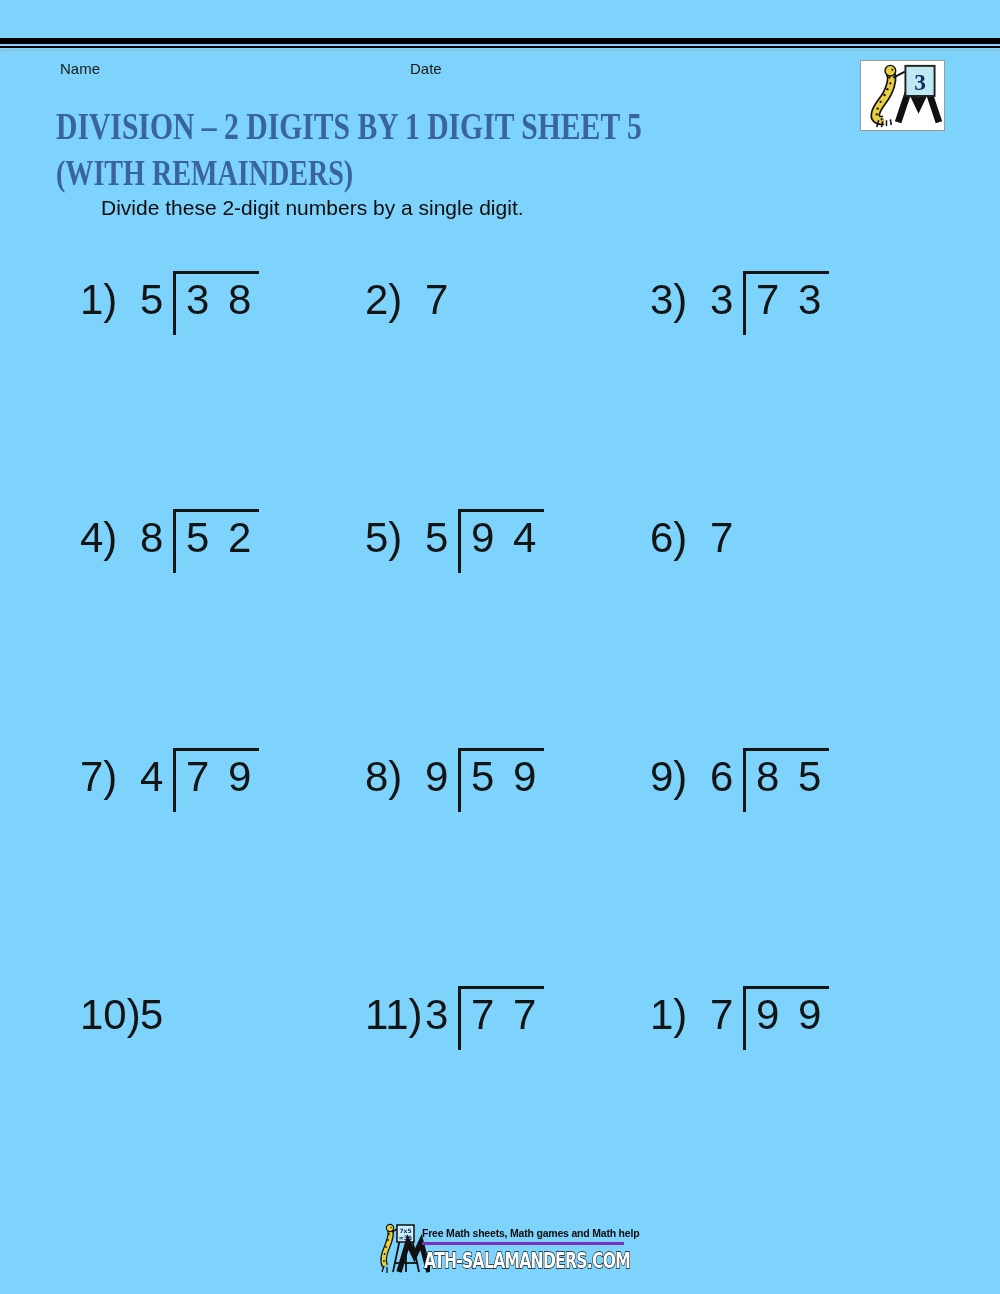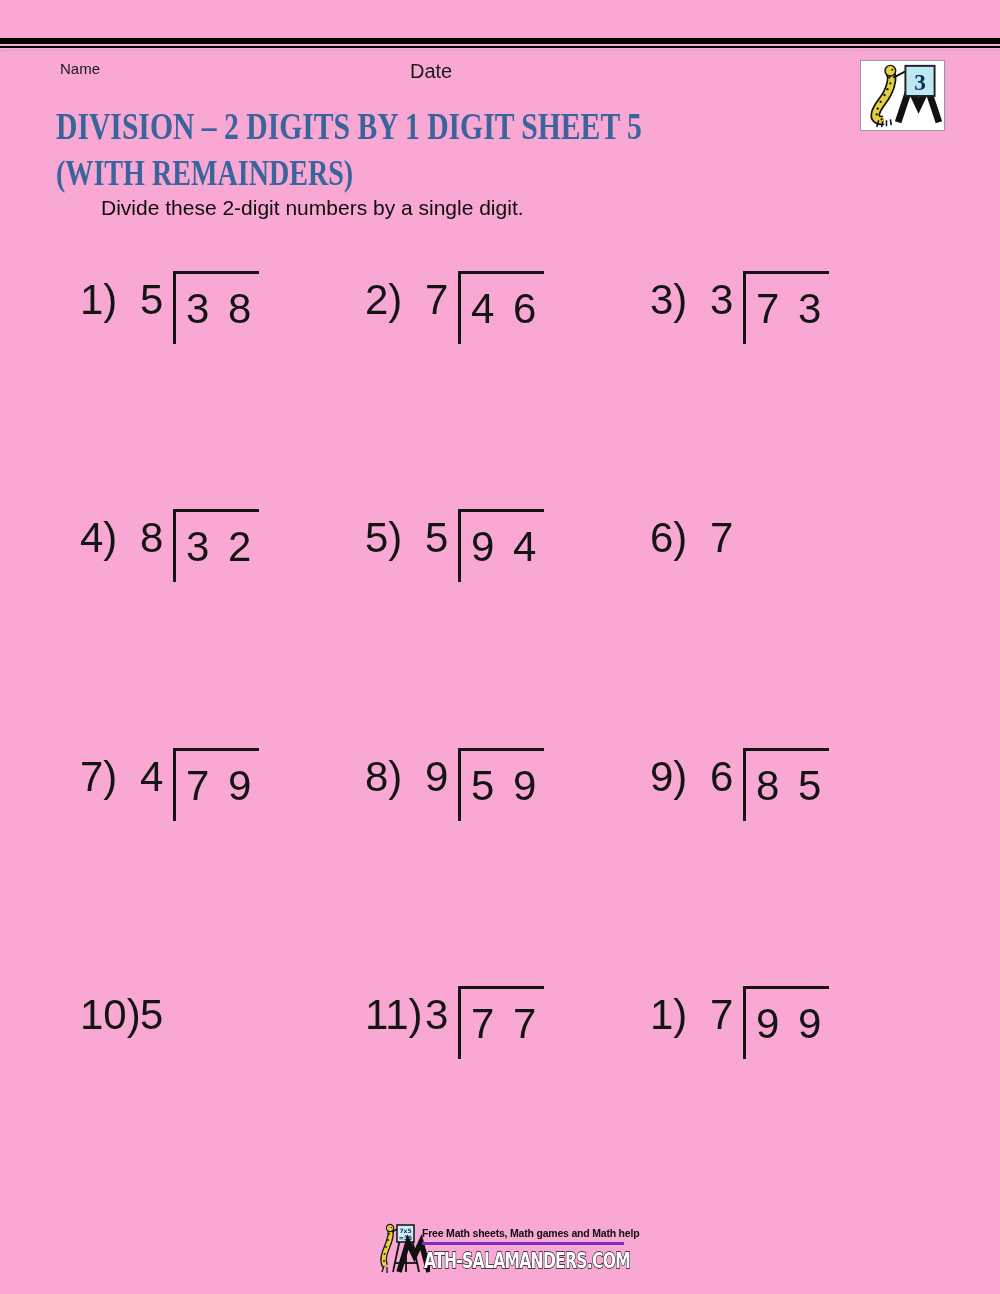--- a/index.html
+++ b/index.html
@@ -1,47 +1,47 @@
 <!DOCTYPE html>
 <html><head>
 <meta charset="utf-8">
 <style>
   * { margin:0; padding:0; box-sizing:border-box; }
   html,body { background:#ffffff; }
   body { font-family:"Liberation Sans", sans-serif; color:#111; }
-  .sheet { position:relative; width:1000px; height:1294px; background:#f9a8d4; overflow:hidden; }
+  .sheet { position:relative; width:1000px; height:1294px; background:#7dd3fc; overflow:hidden; }
 
   
   .rule-thick { position:absolute; left:0; right:0; top:38px; height:6px; background:#000; }
   .rule-thin  { position:absolute; left:0; right:0; top:46px; height:2px; background:#000; }
   .rule-dot   { position:absolute; left:0; right:0; top:50px; height:0; border-top:1px dotted #aaa; }
 
   .name-label { position:absolute; left:60px; top:60px; font-size:15px; color:#1a1a1a; }
-  .date-label { position:absolute; left:410px; top:60px; font-size:20px; color:#1a1a1a; }
+  .date-label { position:absolute; left:410px; top:60px; font-size:15px; color:#1a1a1a; }
 
   
   .corner-logo { position:absolute; left:860px; top:60px; width:85px; height:71px;
                  border:1px solid #999; background:#fff; }
   .corner-logo svg { display:block; width:100%; height:100%; }
 
   .title { position:absolute; left:56px; top:104px; font-family:"Liberation Serif", serif;
            font-size:38px; font-weight:600; color:#3a649c; white-space:nowrap;
            transform:scaleX(0.78); transform-origin:left top; letter-spacing:0; }
   .subtitle { position:absolute; left:56px; top:152px; font-family:"Liberation Serif", serif;
            font-size:36px; font-weight:600; color:#3a649c; white-space:nowrap;
            transform:scaleX(0.78); transform-origin:left top; }
   .instruction { position:absolute; left:57px; top:196px; font-size:21px; color:#0d0d0d;margin-left:44px; }
 
   
   .problem { position:absolute; display:flex; align-items:flex-start;
              font-size:42px; line-height:1; color:#141414; }
   .pnum     { width:60px; padding-top:8px; }
   .pdivisor { width:33px; padding-top:8px; }
   .pbracket { border-left:3px solid #141414; border-top:3px solid #141414;
-              padding:14px 8px 14px 10px; min-width:74px; }
+              padding:5px 8px 14px 10px; min-width:74px; }
   .pdividend { word-spacing:7px; white-space:nowrap; }
   .r1{top:271px} .r2{top:509px} .r3{top:748px} .r4{top:986px}
   .c1{left:80px} .c2{left:365px} .c3{left:650px}
 
   
   .footer { position:absolute; left:380px; top:1222px; width:260px; height:58px; }
   .footer-logo { position:absolute; left:0; top:0; width:50px; height:52px; }
   .footer-tagline { position:absolute; left:42px; top:5px; font-size:10.5px; font-weight:bold;
                     letter-spacing:-0.2px; white-space:nowrap; color:#0d0d0d; }
   .footer-underline { position:absolute; left:42px; top:20px; width:202px; height:3px; }
@@ -106,32 +106,31 @@
   <div>
 
     <div class="problem r1 c1">
       <span class="pnum">1)</span>
       <span class="pdivisor">5</span>
       <span class="pbracket"><span class="pdividend">3 8</span></span>
     </div>
     <div class="problem r1 c2">
       <span class="pnum">2)</span>
       <span class="pdivisor">7</span>
-      <span class="pbracket"><span class="pdividend">4 6</span></span>
     </div>
     <div class="problem r1 c3">
       <span class="pnum">3)</span>
       <span class="pdivisor">3</span>
       <span class="pbracket"><span class="pdividend">7 3</span></span>
     </div>
 
     <div class="problem r2 c1">
       <span class="pnum">4)</span>
       <span class="pdivisor">8</span>
-      <span class="pbracket"><span class="pdividend">3 2</span></span>
+      <span class="pbracket"><span class="pdividend">5 2</span></span>
     </div>
     <div class="problem r2 c2">
       <span class="pnum">5)</span>
       <span class="pdivisor">5</span>
       <span class="pbracket"><span class="pdividend">9 4</span></span>
     </div>
     <div class="problem r2 c3">
       <span class="pnum">6)</span>
       <span class="pdivisor">7</span>
     </div>

